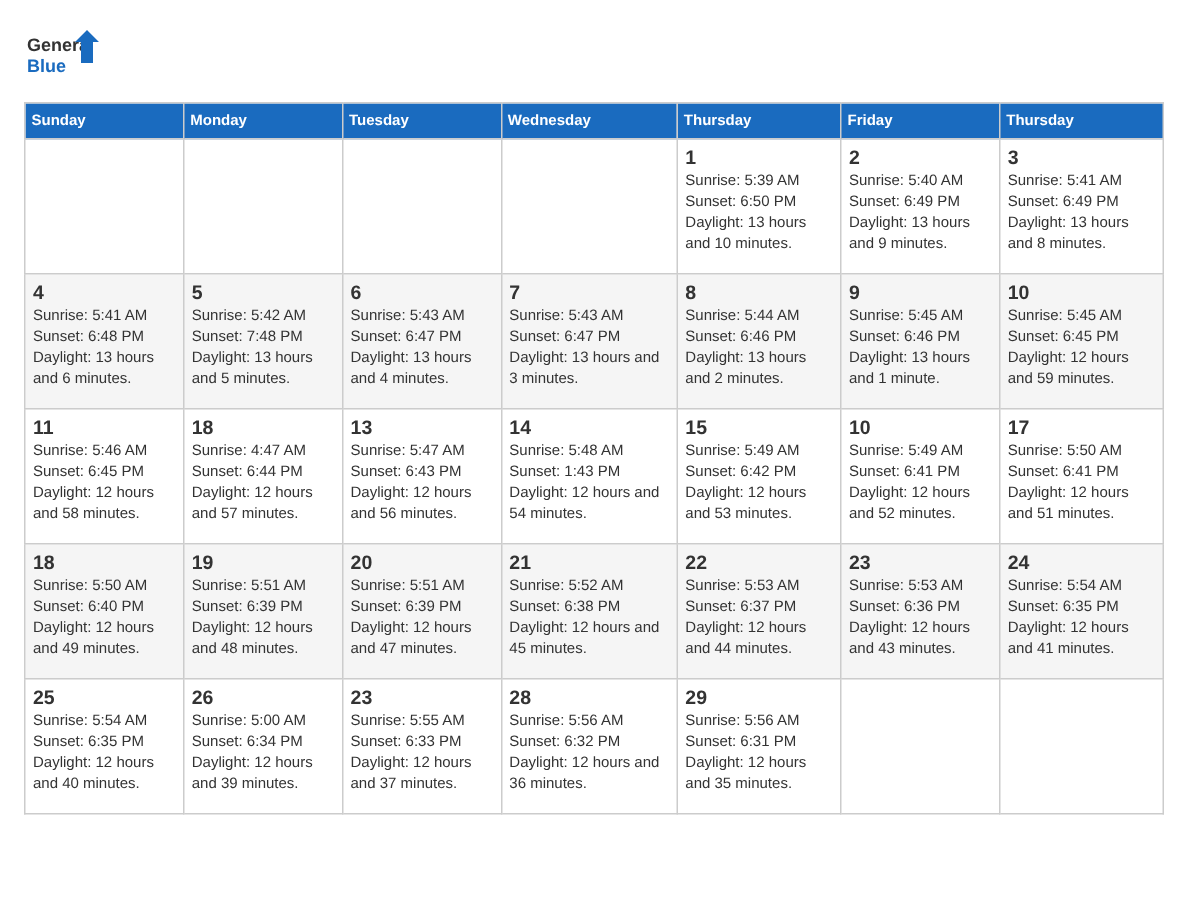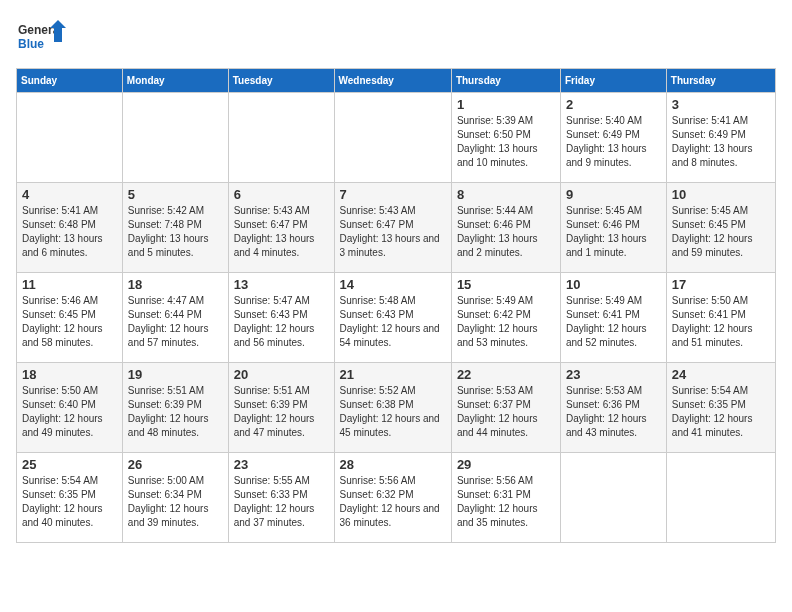--- a/index.html
+++ b/index.html
@@ -201,21 +201,21 @@
         <td>
           <div class="day-number">13</div>
           <div class="day-info">Sunrise: 5:47 AM
 Sunset: 6:43 PM
 Daylight: 12 hours
 and 56 minutes.</div>
         </td>
         <td>
           <div class="day-number">14</div>
           <div class="day-info">Sunrise: 5:48 AM
-Sunset: 6:43 PM
+Sunset: 1:43 PM
 Daylight: 12 hours
 and 54 minutes.</div>
         </td>
         <td>
           <div class="day-number">15</div>
           <div class="day-info">Sunrise: 5:49 AM
 Sunset: 6:42 PM
 Daylight: 12 hours
 and 53 minutes.</div>
         </td>

